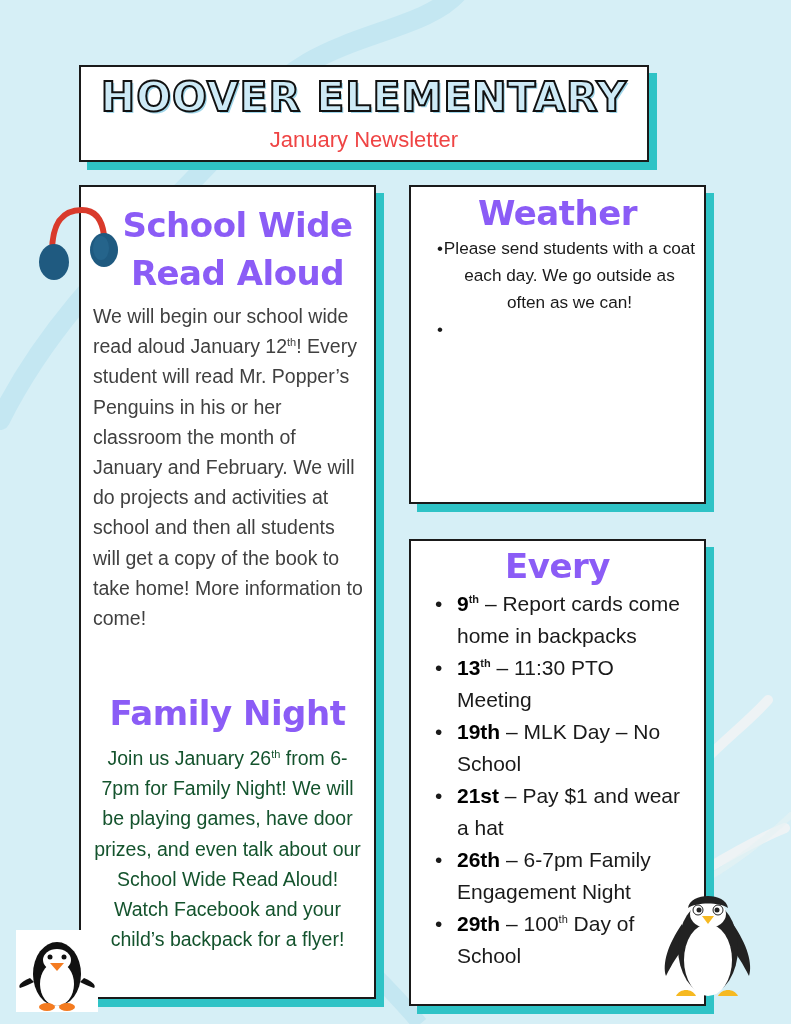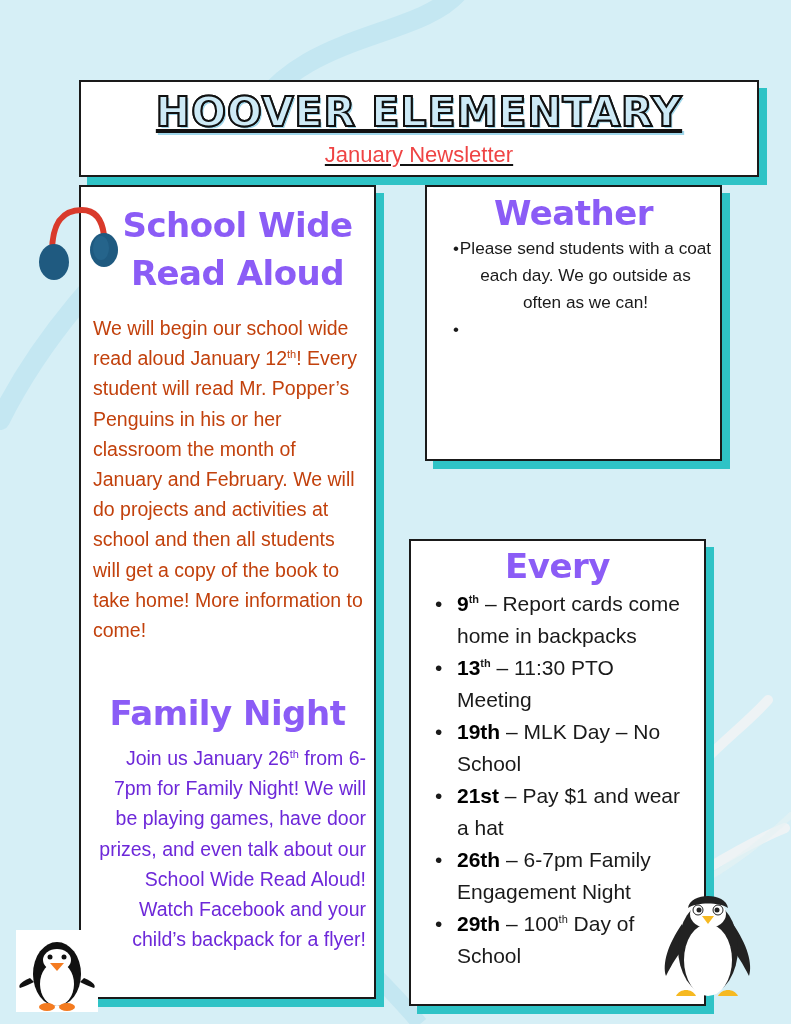--- a/index.html
+++ b/index.html
@@ -8,51 +8,51 @@
     background:#d6eff6;
     font-family:"Liberation Sans", "DejaVu Sans", sans-serif;
     color:#111;
   }
   .bg-swoosh { position:absolute; left:0; top:0; width:791px; height:1024px; z-index:0; }
   .box {
     position:absolute; background:#fff; border:2px solid #1a1a1a;
     box-shadow:8px 8px 0 #2fc3c6; box-sizing:border-box; z-index:2;
   }
   
-  #header { left:79px; top:80px; width:680px; height:97px; text-align:center;text-decoration:underline; }
+  #header { left:79px; top:65px; width:570px; height:97px; text-align:center; }
   .title {
     margin-top:6px;
     font-family:"DejaVu Sans", sans-serif; font-weight:bold;
     font-size:41px; letter-spacing:1px; line-height:48px;
     color:#cdeaf6;
     -webkit-text-stroke:2px #111;
     text-shadow:2px 2px 0 #9fd6ea;
   }
   .subtitle { font-size:22px; line-height:30px; margin-top:4px; color:#ef4444; }
 
   
   #left { left:79px; top:185px; width:297px; height:814px; }
   .h2 {
     font-family:"DejaVu Sans", sans-serif; font-weight:bold;
     color:#8b5cf6; text-align:center; letter-spacing:-0.5px;
   }
   .read-title { font-size:34px; line-height:48px; margin-top:14px; padding-left:20px; }
   .read-body {
-    font-size:19.5px; line-height:30.2px; padding:0 10px 0 12px; margin-top:16px;
-    color:#c2410c;
+    font-size:19.5px; line-height:30.2px; padding:0 10px 0 12px; margin-top:4px;
+    color:#404040;
   }
   .family-title { font-size:34px; line-height:48px; position:absolute; top:502px; left:0; right:0; }
   .family-body {
     position:absolute; top:556px; left:8px; right:8px;
-    font-size:19.5px; line-height:30.2px; text-align:right; color:#6d28d9;
+    font-size:19.5px; line-height:30.2px; text-align:center; color:#14532d;
   }
   sup { font-size:11px; line-height:0; vertical-align:super; }
 
   
-  #weather { left:409px; top:185px; width:297px; height:276px;margin-left:16px; }
+  #weather { left:409px; top:185px; width:297px; height:319px; }
   .weather-title { font-size:34px; line-height:44px; margin-top:4px; }
   .weather-list { list-style:none; margin:0; padding:0 8px 0 12px; }
   .weather-list li {
     position:relative; font-size:17.2px; line-height:27px; text-align:center;
     padding-left:20px; color:#1a1a1a;
   }
   .bullet { position:absolute; left:14px; top:0; font-size:17px; }
 
   
   #dates { left:409px; top:539px; width:297px; height:467px; }

